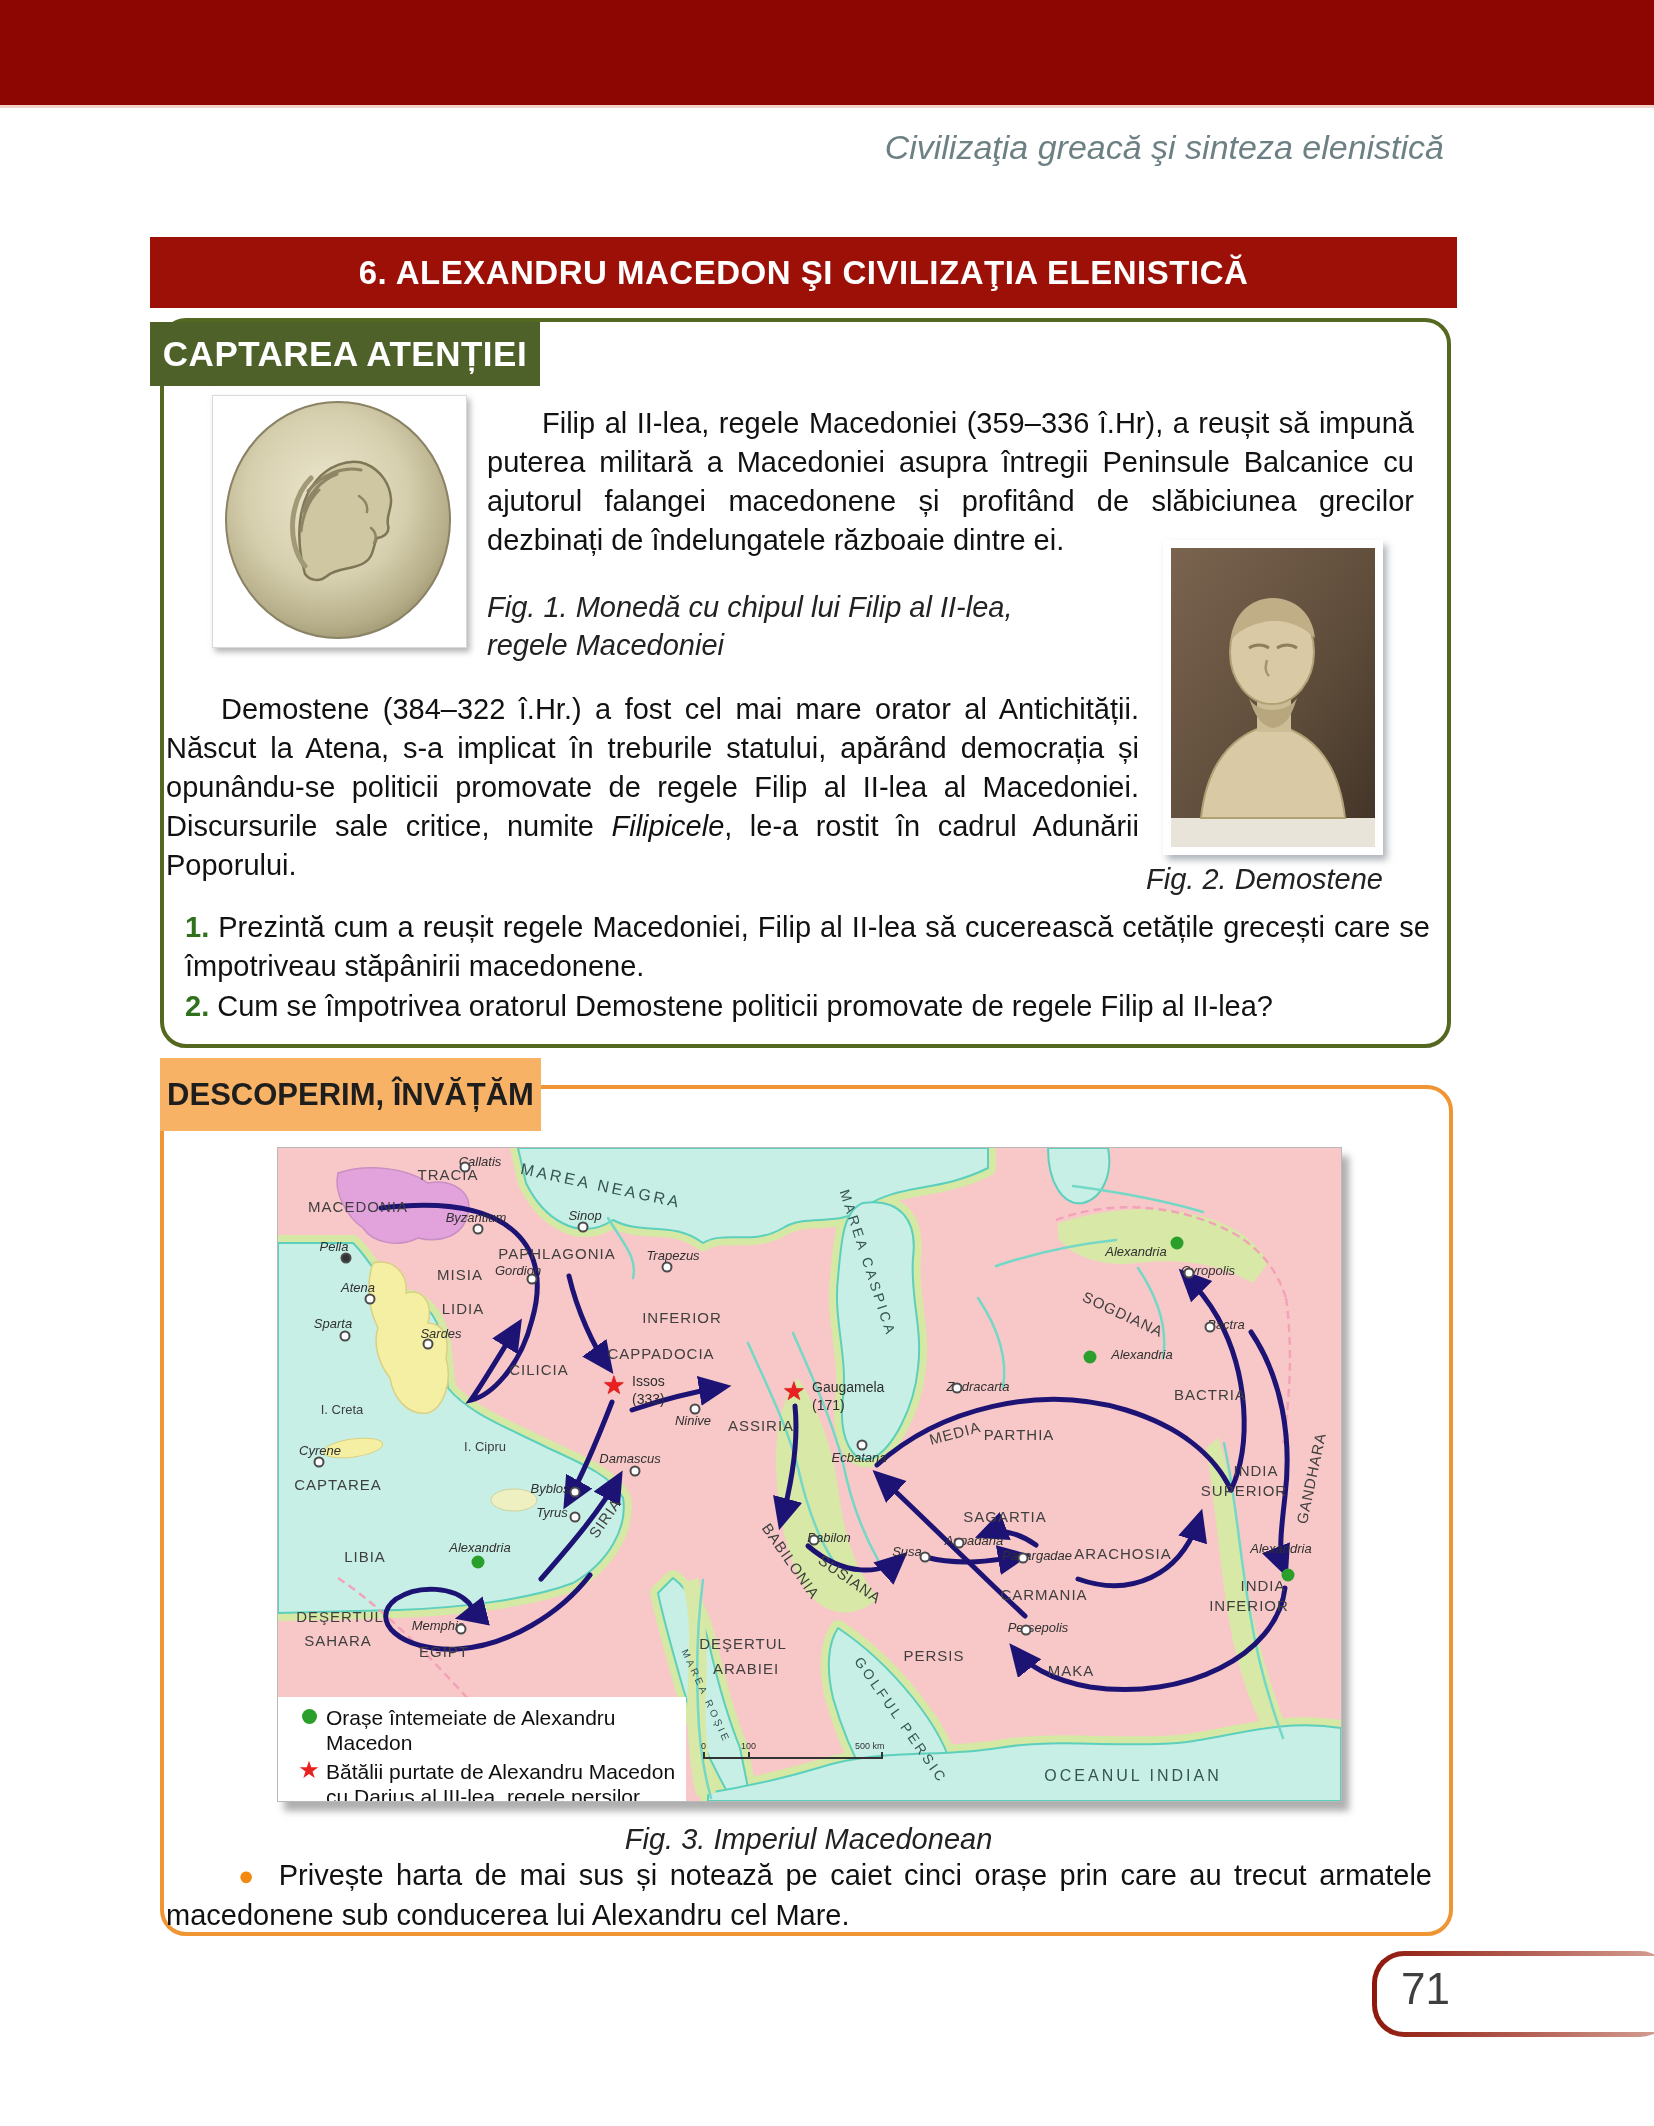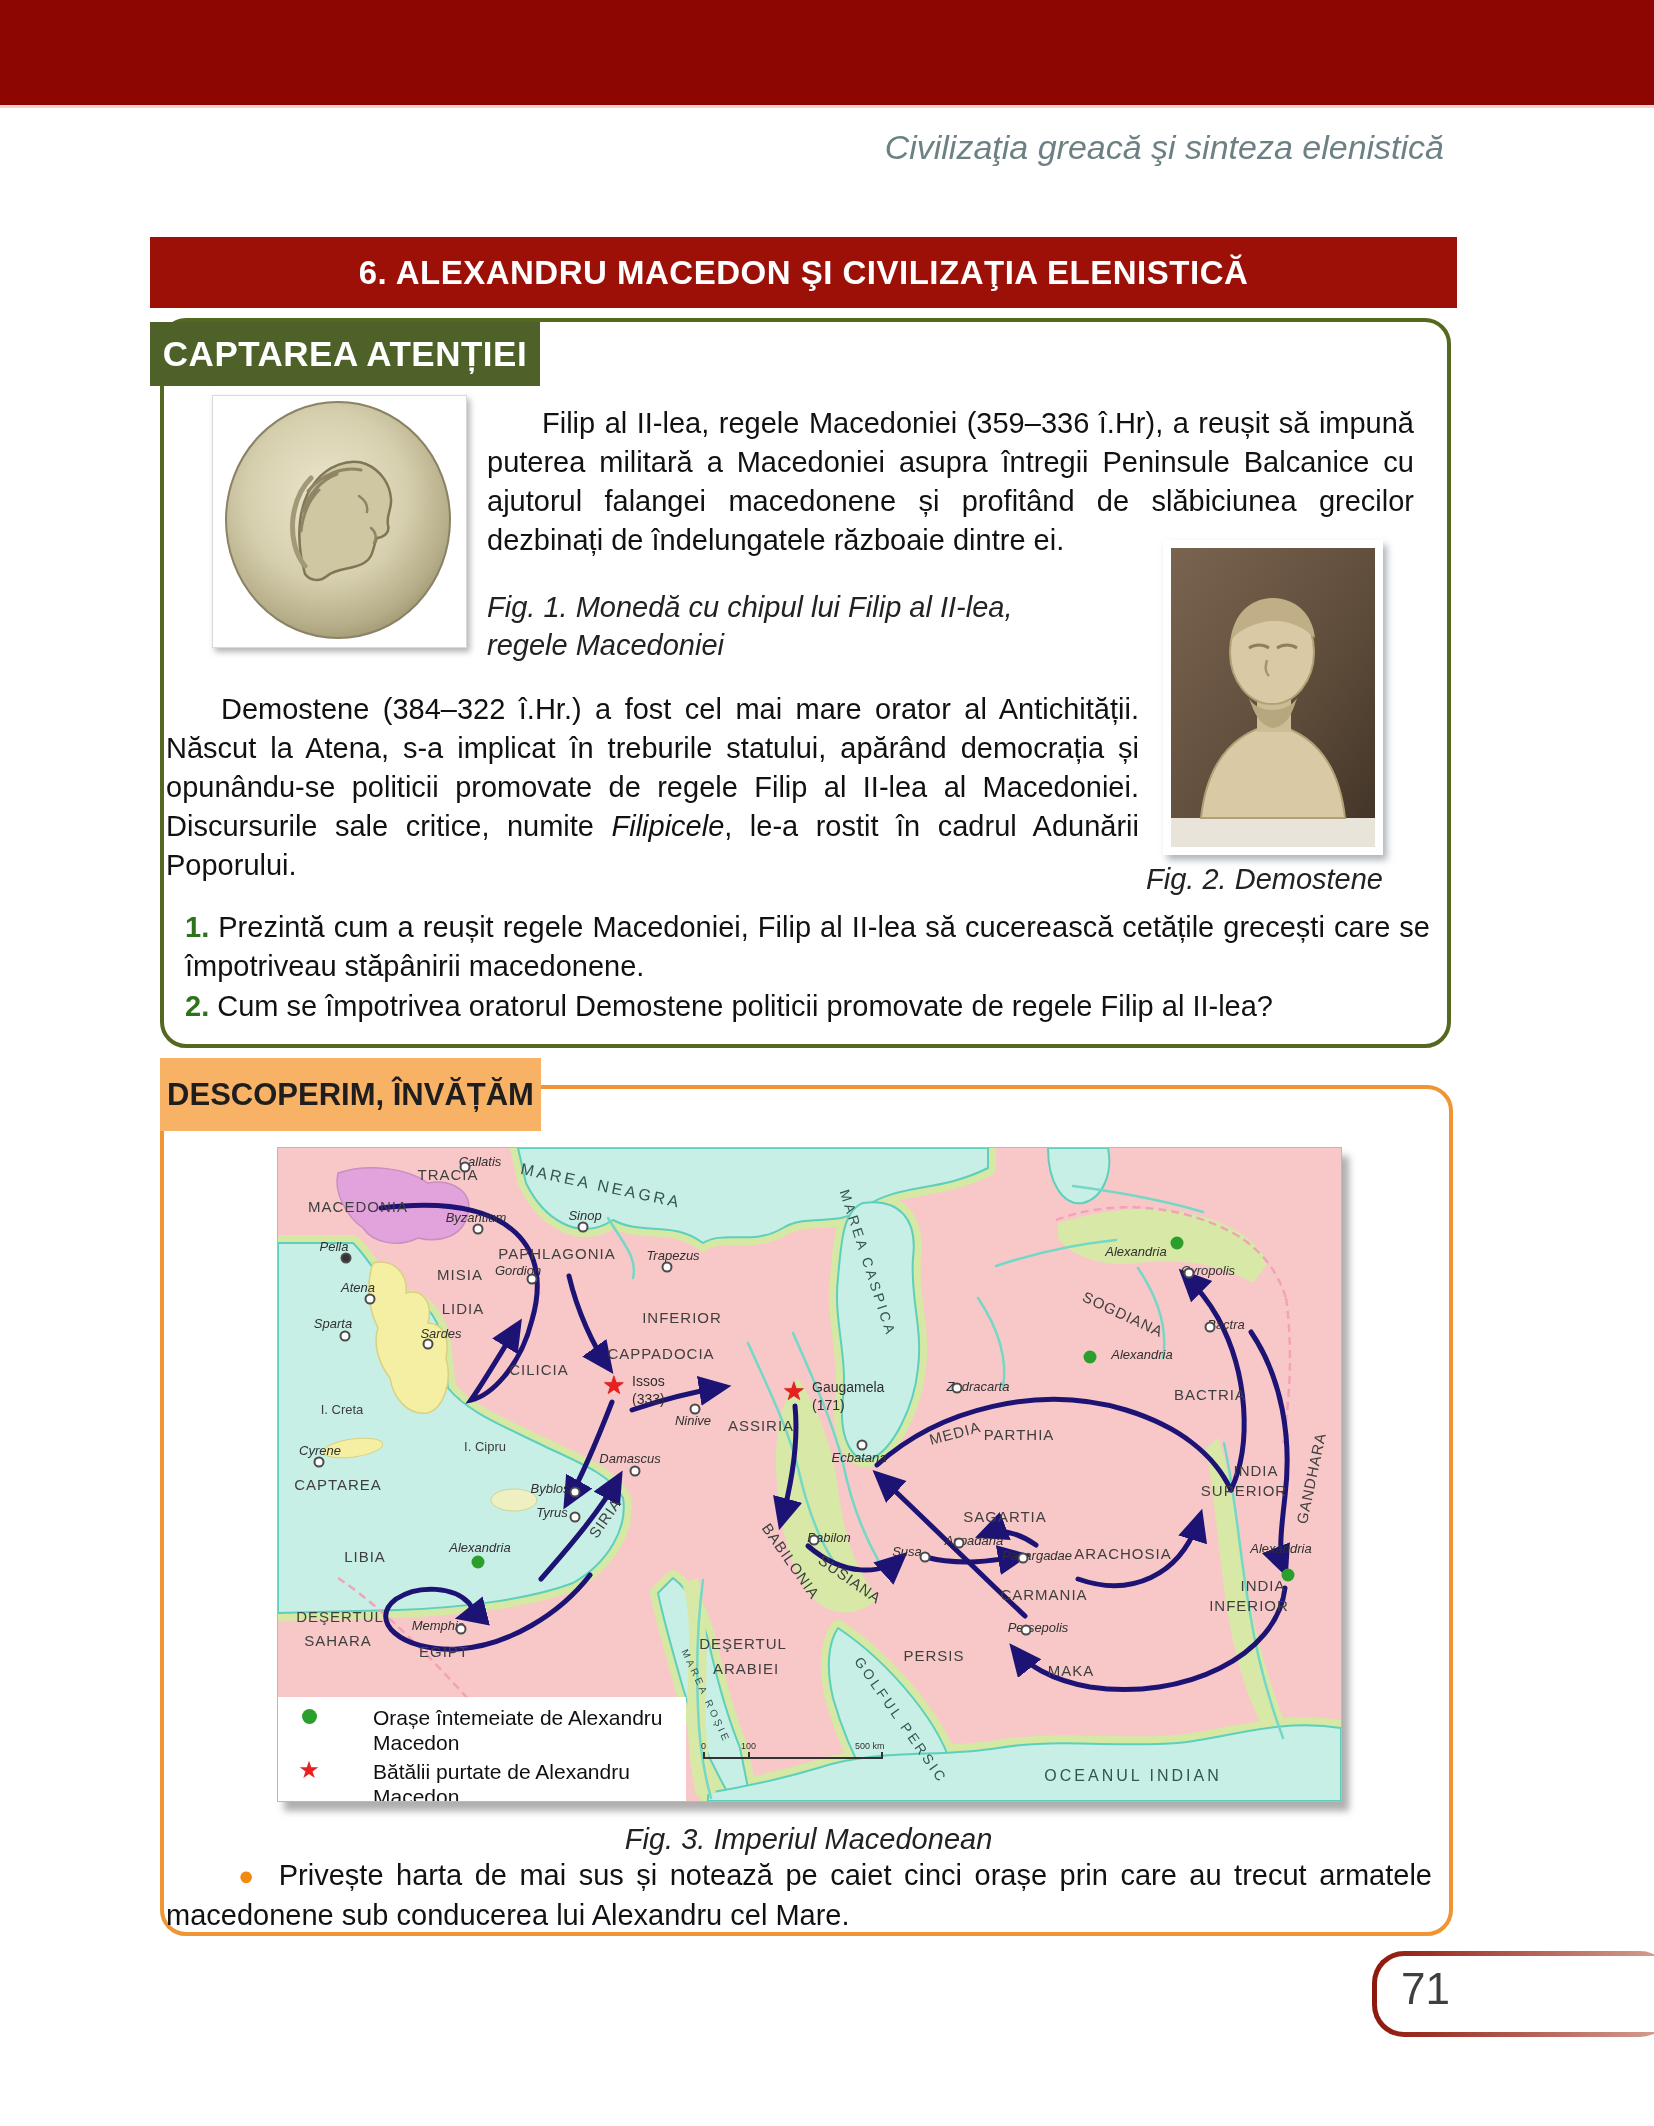--- a/index.html
+++ b/index.html
@@ -55,21 +55,21 @@
   .mlab.sea{font-size:16px;letter-spacing:3px;color:#355452;}
   .mlab.isle{font-size:13px;color:#3f3f3f;}
   .cmark{position:absolute;width:7px;height:7px;border:2px solid #4a4a4a;border-radius:50%;background:#fdfdfd;transform:translate(-50%,-50%);}
   .cmark.filled{background:#333;}
   .fdot{position:absolute;width:13px;height:13px;border-radius:50%;background:#2b9f2b;transform:translate(-50%,-50%);}
   .bstar{position:absolute;color:#ea2020;font-size:26px;line-height:26px;transform:translate(-50%,-50%);text-shadow:0 0 1px #a00;}
   .blab{position:absolute;font-size:14px;color:#2e2e2e;transform:translate(0,-50%);white-space:nowrap;}
 
   
   .legend{position:absolute;left:0;bottom:0;width:408px;height:104px;background:#fff;padding:8px 10px 6px 14px;box-sizing:border-box;}
-  .legrow{display:flex;align-items:flex-start;margin-bottom:4px;gap:47px;}
+  .legrow{display:flex;align-items:flex-start;margin-bottom:4px;}
   .legsym{width:34px;flex:0 0 34px;text-align:center;}
   .legdot{display:inline-block;width:15px;height:15px;border-radius:50%;background:#2b9f2b;margin-top:4px;}
   .legstar{color:#ea2020;font-size:24px;line-height:22px;}
   .legtext{font-size:21px;line-height:25px;color:#101010;}
 
   
   .scalebar{position:absolute;left:425px;bottom:36px;width:185px;height:22px;}
   .sline{position:absolute;left:0;bottom:6px;width:180px;border-bottom:2px solid #333;}
   .stick{position:absolute;bottom:6px;width:2px;height:7px;background:#333;}
   .slab{position:absolute;bottom:14px;font-size:9px;color:#333;}

